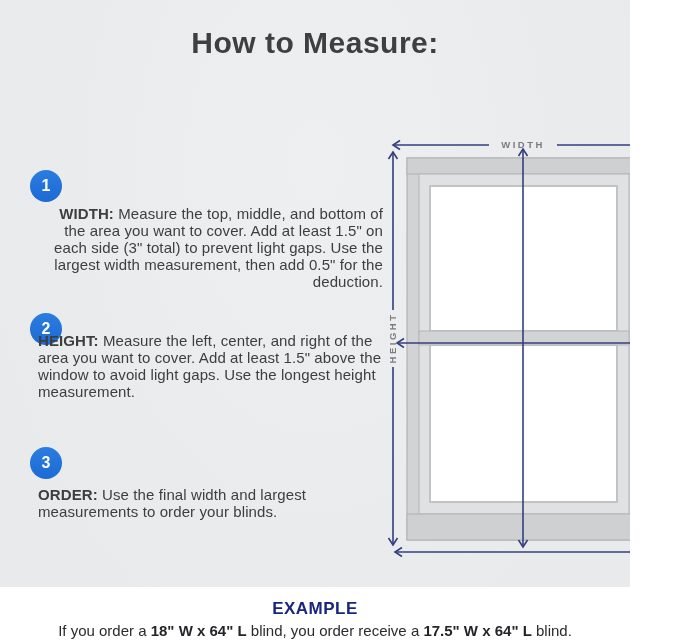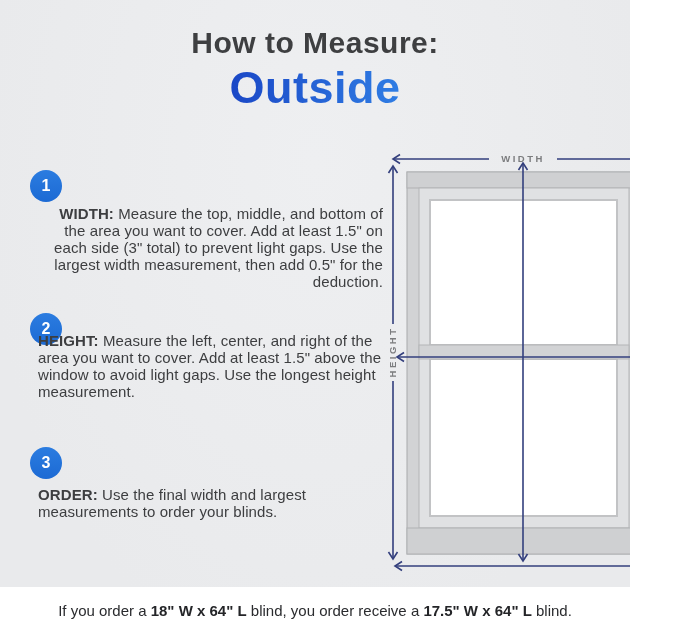--- a/index.html
+++ b/index.html
@@ -45,21 +45,21 @@
   }
   .step-label { font-weight: 700; }
   #badge-1 { left: 30px; top: 170px; }
   #text-1  { top: 205px; text-align: right; }
   #badge-2 { left: 30px; top: 313px; }
   #text-2  { top: 332px; }
   #badge-3 { left: 30px; top: 447px; }
   #text-3  { top: 486px; }
 
   
-  .diagram { position: absolute; left: 375px; top: 149px; width: 300px; height: 430px; }
+  .diagram { position: absolute; left: 375px; top: 135px; width: 300px; height: 430px; }
   .diagram svg { position: absolute; left: 0; top: 0; }
   .measure-label {
     position: absolute; font-size: 9.5px; font-weight: 700; letter-spacing: 2.5px;
     color: #7b7c7e; text-align: center; line-height: 12px;
   }
   .width-label { left: 114px; top: 4px; width: 68px; }
   .height-label { left: -16px; top: 197px; width: 68px; transform: rotate(-90deg); }
 
   
   .example {
@@ -73,21 +73,20 @@
   .example-line b { font-weight: 700; color: #242528; }
 </style>
 </head>
 <body>
 
 <div class="page">
 
   <header class="title-block">
     <div class="title-line1">How to Measure:</div>
     <div class="title-line2">
-      <span class="title-accent">Outside</span>
     </div>
   </header>
 
   <section>
     <div class="step-badge" id="badge-1">
       <span>1</span>
     </div>
     <p class="step-text" id="text-1"><span class="step-label">WIDTH:</span><span> Measure the top, middle, and bottom of the area you want to cover. Add at least 1.5" on each side (3" total) to prevent light gaps. Use the largest width measurement, then add 0.5" for the deduction.</span></p>
 
     <div class="step-badge" id="badge-2">
@@ -137,16 +136,17 @@
         <path d="M22 208 H276"></path>
         <polyline points="29,203.5 22,208 29,212.5"></polyline>
         <polyline points="269,203.5 276,208 269,212.5"></polyline>
       </g>
     </svg>
     <span class="measure-label width-label">WIDTH</span>
     <span class="measure-label height-label">HEIGHT</span>
   </div>
 
   <footer class="example">
+    <div class="example-heading">EXAMPLE</div>
     <div class="example-line"><span>If you order a </span><b>18" W x 64" L</b><span> blind, you order receive a </span><b>17.5" W x 64" L</b><span> blind.</span></div>
   </footer>
 
 </div>
 
 </body></html>

